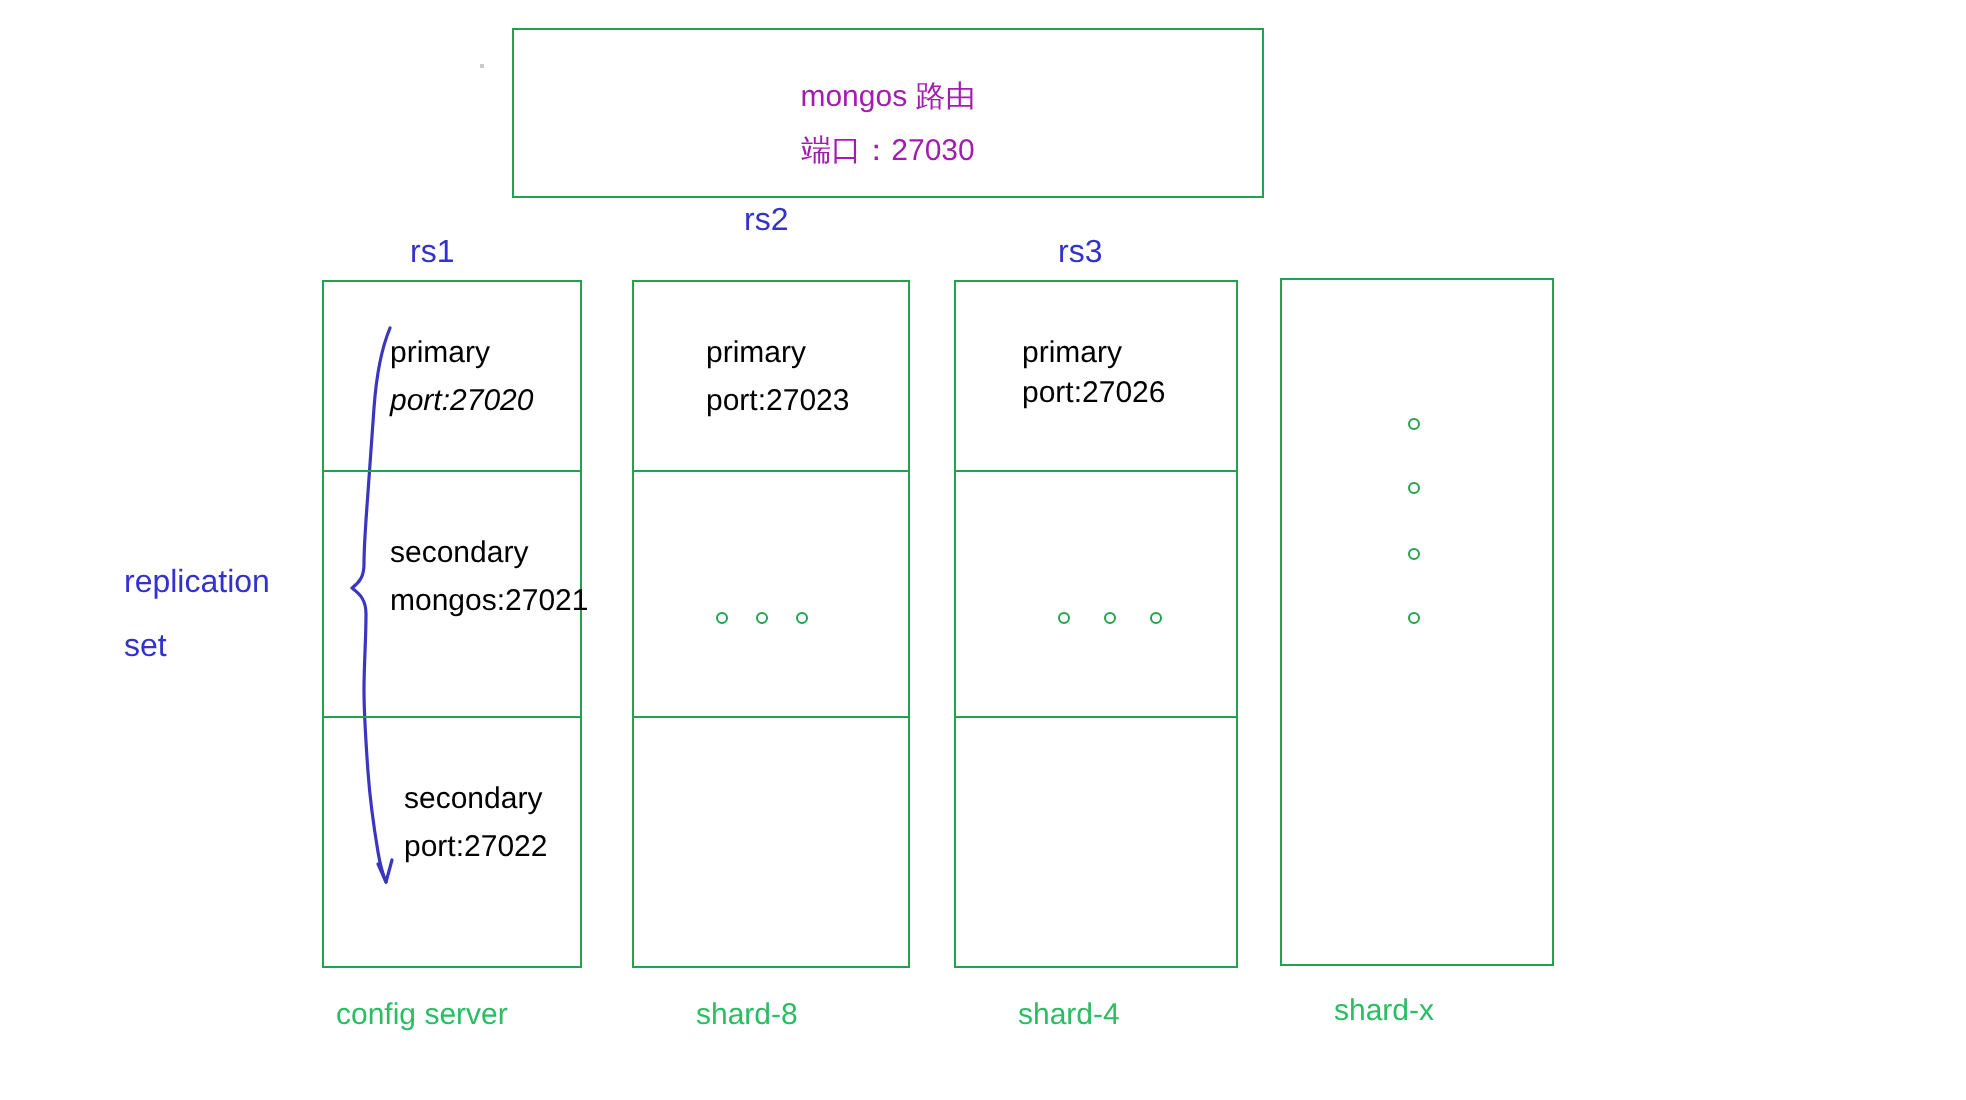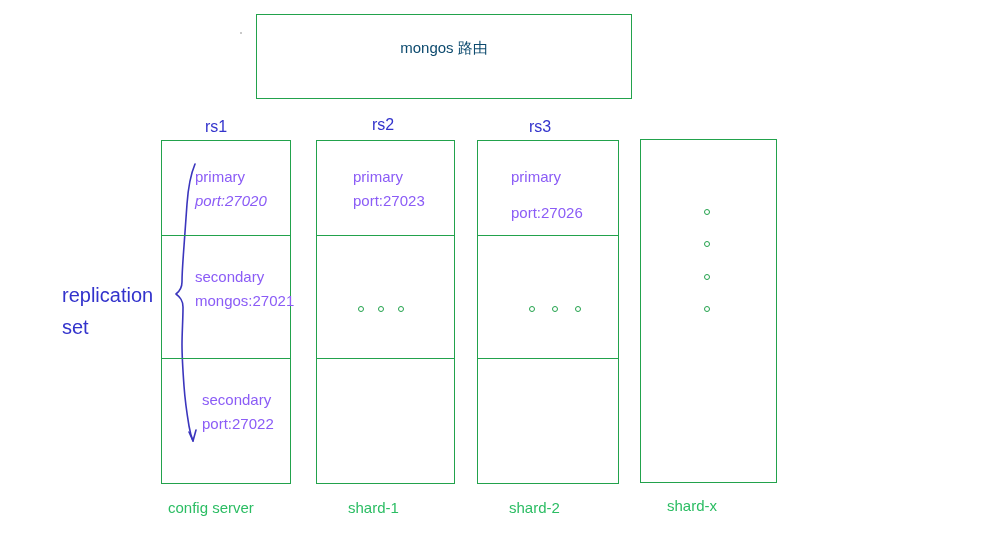--- a/index.html
+++ b/index.html
@@ -21,48 +21,48 @@
     box-sizing: border-box;
     background: transparent;
   }
   .hline {
     position: absolute;
     border-top: 1.5px solid #22a24c;
     box-sizing: border-box;
   }
   .green-text {
     position: absolute;
-    color: #8b5cf6;
+    color: #000000;
     font-size: 15px;
     white-space: nowrap;
     line-height: 1.55;
   }
   .blue-text {
     position: absolute;
     color: #3333cc;
-    font-size: 20px;
+    font-size: 16px;
     white-space: nowrap;
     line-height: 1.75;
   }
   .rs-label {
     position: absolute;
     color: #3333cc;
     font-size: 16px;
     white-space: nowrap;
   }
   .caption {
     position: absolute;
     color: #2bbd63;
     font-size: 15px;
     white-space: nowrap;
     text-align: center;
   }
   .router-line {
     position: absolute;
-    color: #0c4a6e;
+    color: #a21caf;
     font-size: 15px;
     width: 100%;
     text-align: center;
     white-space: nowrap;
   }
   .dot {
     position: absolute;
     width: 6px;
     height: 6px;
     border: 1.5px solid #22a24c;
@@ -87,20 +87,21 @@
 </style>
 </head>
 <body>
 
 <div id="canvas">
 
   <div class="tiny-mark" style="left:240px; top:32px;"></div>
 
   <div class="box" style="left:256px; top:14px; width:376px; height:85px;">
     <div class="router-line" style="top:24px;">mongos 路由</div>
+    <div class="router-line" style="top:51px;">端口：27030</div>
   </div>
 
   <div class="blue-text" style="left:62px; top:278px;">replication</div>
   <div class="blue-text" style="left:62px; top:310px;text-align:center;">set</div>
 
   <svg class="brace" viewBox="0 0 40 290" xmlns="http://www.w3.org/2000/svg">
     <path d="M25,4 C20,16 18,30 17,44 C16,58 15,72 14,86
              C13,100 12,112 12,122 C12,128 10,131 6,134
              C10,137 13,140 13,147 C13,160 12,172 12,185
              C12,198 13,212 14,226 C15,240 17,254 19,266
@@ -114,43 +115,43 @@
     <div class="hline" style="left:0; top:217px; width:100%;"></div>
     <div class="green-text" style="left:33px; top:24px;">primary</div>
     <div class="green-text" style="left:33px; top:48px;font-style:italic;">port:27020</div>
     <div class="green-text" style="left:33px; top:124px;">secondary</div>
     <div class="green-text" style="left:33px; top:148px;">mongos:27021</div>
     <div class="green-text" style="left:40px; top:247px;">secondary</div>
     <div class="green-text" style="left:40px; top:271px;text-align:center;">port:27022</div>
   </div>
   <div class="caption" style="left:168px; top:499px;">config server</div>
 
-  <div class="rs-label" style="left:372px; top:116px;">rs2</div>
+  <div class="rs-label" style="left:372px; top:102px;">rs2</div>
   <div class="box" style="left:316px; top:140px; width:139px; height:344px;">
     <div class="hline" style="left:0; top:94px; width:100%;"></div>
     <div class="hline" style="left:0; top:217px; width:100%;"></div>
     <div class="green-text" style="left:36px; top:24px;">primary</div>
     <div class="green-text" style="left:36px; top:48px;text-align:center;">port:27023</div>
     <div class="dot" style="left:41px; top:165px;"></div>
     <div class="dot" style="left:61px; top:165px;"></div>
     <div class="dot" style="left:81px; top:165px;"></div>
   </div>
-  <div class="caption" style="left:348px; top:499px;">shard-1</div>
+  <div class="caption" style="left:348px; top:499px;">shard-8</div>
 
   <div class="rs-label" style="left:529px; top:118px;">rs3</div>
   <div class="box" style="left:477px; top:140px; width:142px; height:344px;">
     <div class="hline" style="left:0; top:94px; width:100%;"></div>
     <div class="hline" style="left:0; top:217px; width:100%;"></div>
     <div class="green-text" style="left:33px; top:24px;">primary</div>
-    <div class="green-text" style="left:33px; top:60px;">port:27026</div>
+    <div class="green-text" style="left:33px; top:44px;">port:27026</div>
     <div class="dot" style="left:51px; top:165px;"></div>
     <div class="dot" style="left:74px; top:165px;"></div>
     <div class="dot" style="left:97px; top:165px;"></div>
   </div>
-  <div class="caption" style="left:509px; top:499px;">shard-2</div>
+  <div class="caption" style="left:509px; top:499px;">shard-4</div>
 
   <div class="box" style="left:640px; top:139px; width:137px; height:344px;">
     <div class="dot" style="left:63px; top:69px;"></div>
     <div class="dot" style="left:63px; top:101px;"></div>
     <div class="dot" style="left:63px; top:134px;"></div>
     <div class="dot" style="left:63px; top:166px;"></div>
   </div>
   <div class="caption" style="left:667px; top:497px;">shard-x</div>
 
 </div>

